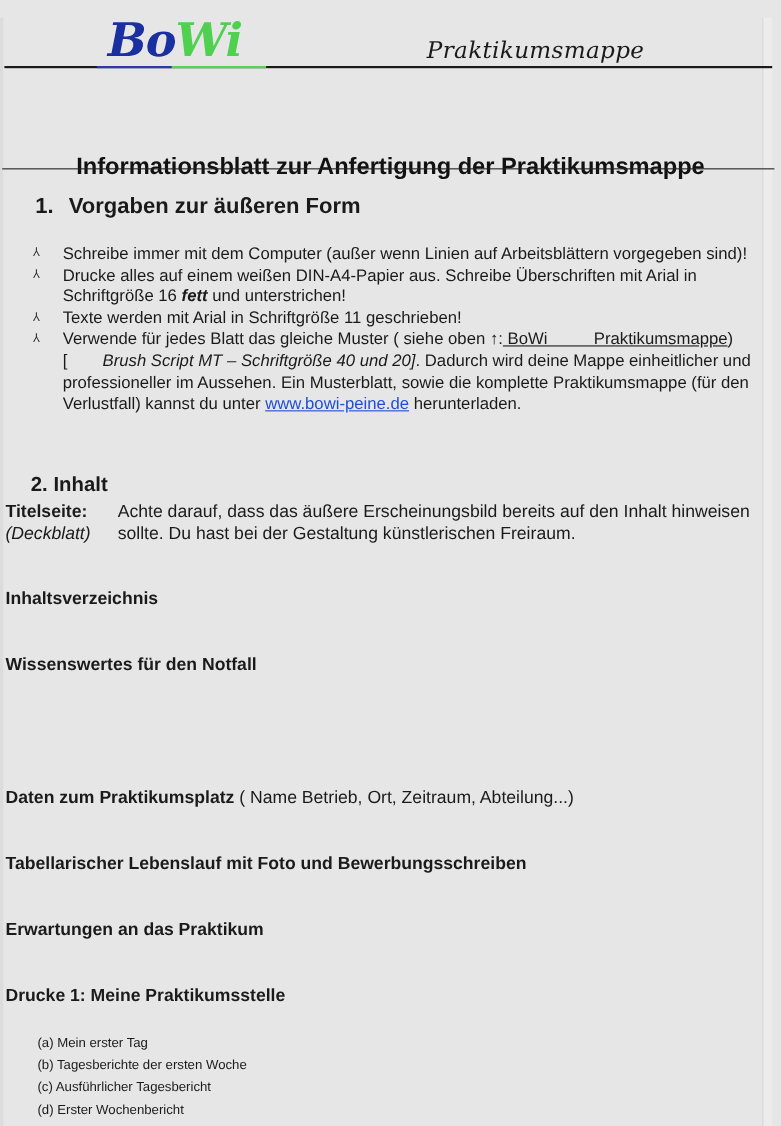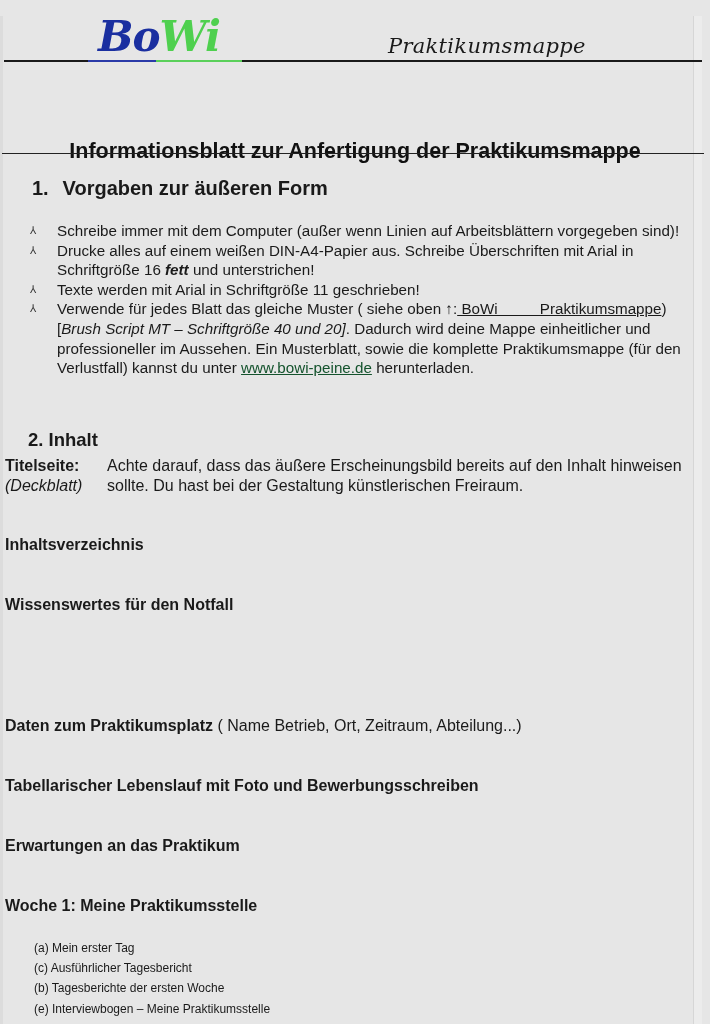--- a/index.html
+++ b/index.html
@@ -25,23 +25,23 @@
 
   .main-title { position: absolute; left: 0; width: 710px; top: 108px; text-align: center; font-size: 21.5px; font-weight: bold; color: #111; margin-top: 15px; }
   .title-rule { position: absolute; left: 2px; top: 137px; width: 702px; height: 1px; background: #222; }
 
   .sec1-title { position: absolute; left: 32px; top: 161px; font-size: 20px; font-weight: bold; }
   .sec1-title .num { display: inline-block; width: 25px; }
 
   .bullets { position: absolute; left: 30px; top: 205px; width: 665px; font-size: 15.2px; line-height: 19.6px; }
   .bullet { position: relative; padding-left: 27px; }
   .bullet .mark { position: absolute; left: 0; top: 0; font-size: 11px; color: #333; }
-  .link { color: #14532d; text-decoration: underline; }
+  .link { color: #1d4ed8; text-decoration: underline; }
   .uline { text-decoration: underline; }
-  .ital { font-style: italic; }
+  .ital { font-style: italic; margin-left: 32px; }
   .bold { font-weight: bold; font-style: italic; }
 
   .sec2-title { position: absolute; left: 28px; top: 397px; font-size: 18.5px; font-weight: bold; margin-top: 16px; }
 
   .titelseite { position: absolute; left: 5px; top: 440px; font-size: 16px; line-height: 20px; }
   .titelseite .lbl { position: absolute; left: 0; top: 0; width: 100px; }
   .titelseite .lbl .b { font-weight: bold; }
   .titelseite .lbl .i { font-style: italic; }
   .titelseite .txt { position: absolute; left: 102px; top: 0; width: 590px; }
 
@@ -103,21 +103,22 @@
     <div class="txt">Achte darauf, dass das äußere Erscheinungsbild bereits auf den Inhalt hinweisen sollte. Du hast bei der Gestaltung künstlerischen Freiraum.</div>
   </div>
 
   <div class="item" style="top:520px">Inhaltsverzeichnis</div>
   <div class="item" style="top:580px">Wissenswertes für den Notfall</div>
   <div class="item" style="top:701px">
     <span>Daten zum Praktikumsplatz</span><span class="norm"> ( Name Betrieb, Ort, Zeitraum, Abteilung...)</span>
   </div>
   <div class="item" style="top:761px">Tabellarischer Lebenslauf mit Foto und Bewerbungsschreiben</div>
   <div class="item" style="top:821px">Erwartungen an das Praktikum</div>
-  <div class="item" style="top:881px">Woche 1: Meine Praktikumsstelle</div>
+  <div class="item" style="top:881px">Drucke 1: Meine Praktikumsstelle</div>
 
   <div class="sublist">
     <div>(a) Mein erster Tag</div>
+    <div>(b) Tagesberichte der ersten Woche</div>
     <div>(c) Ausführlicher Tagesbericht</div>
-    <div>(b) Tagesberichte der ersten Woche</div>
+    <div>(d) Erster Wochenbericht</div>
     <div>(e) Interviewbogen – Meine Praktikumsstelle</div>
   </div>
 </div>
 
 </body></html>

